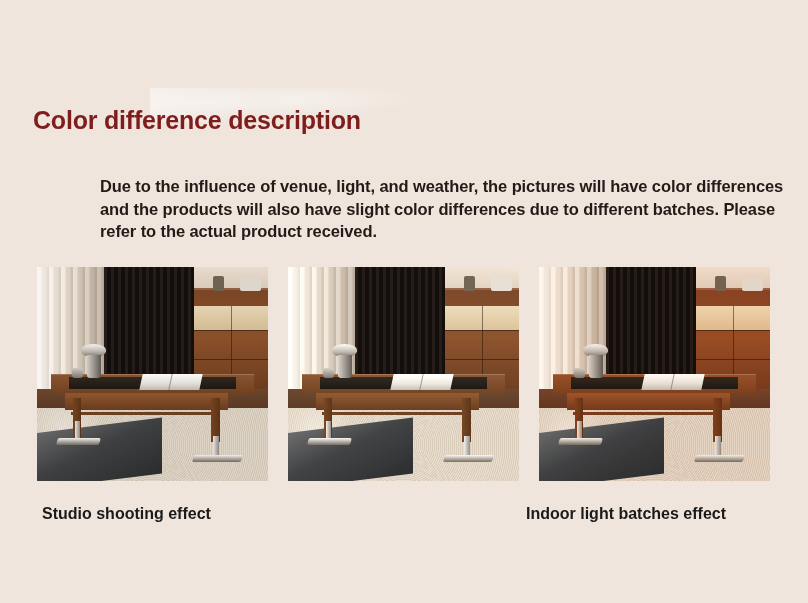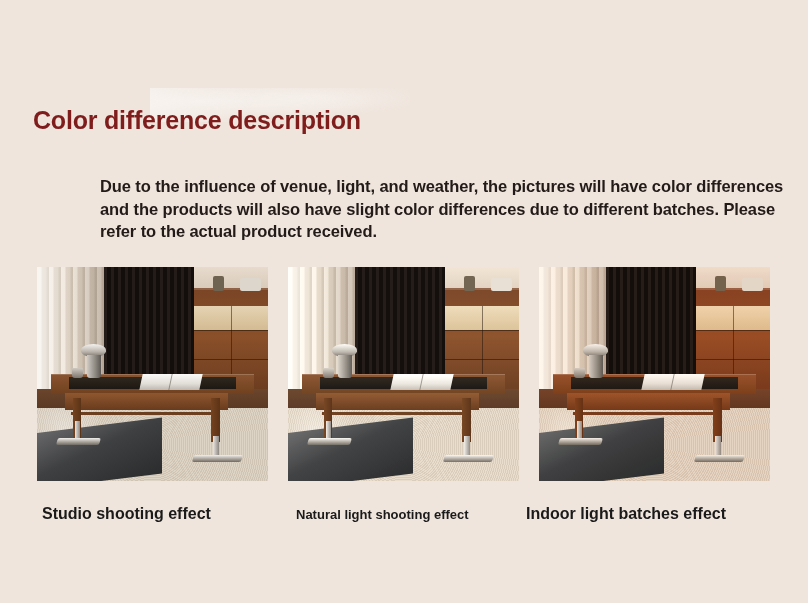--- a/index.html
+++ b/index.html
@@ -346,15 +346,14 @@
       <div class="cup"></div>
       <div class="book"></div>
     </div>
     <div class="grade"></div>
   </div>
 
 </div>
 
 <div class="captions">
   <div class="caption c0">Studio shooting effect</div>
-  <div class="caption c1">Natural light shooting effect</div>
   <div class="caption c2">Indoor light batches effect</div>
 </div>
 
 </body></html>

